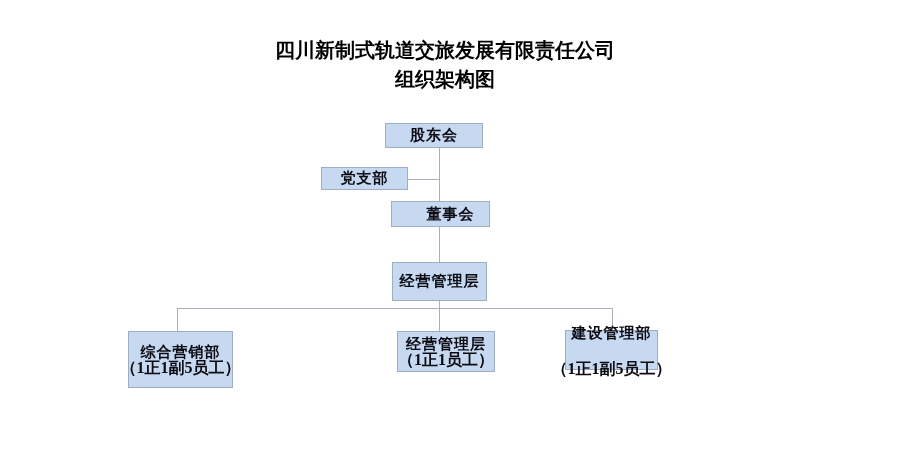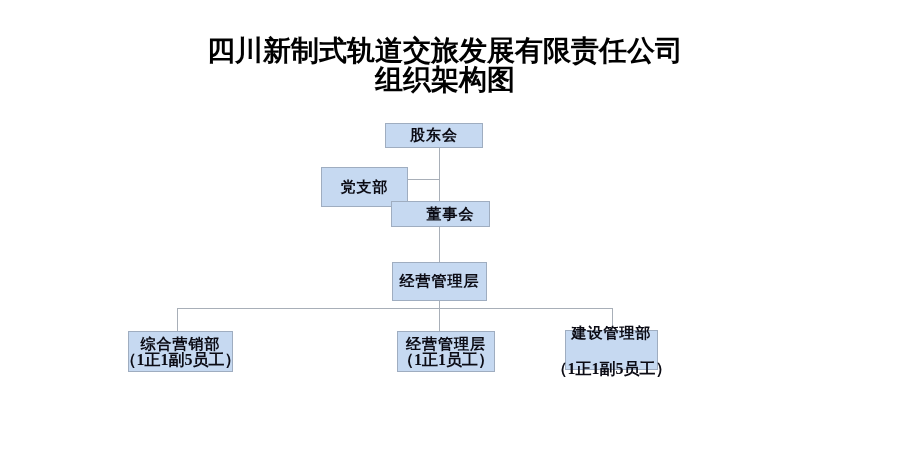--- a/index.html
+++ b/index.html
@@ -16,21 +16,21 @@
     overflow: hidden;
   }
   .title {
     position: absolute;
     left: 0;
     top: 36px;
     width: 890px;
     text-align: center;
     color: #000000;
     font-weight: bold;
-    font-size: 28px;
+    font-size: 20px;
     line-height: 29px;
     font-family: "DejaVu Sans", "Liberation Sans", sans-serif;
   }
   .org-box {
     position: absolute;
     box-sizing: border-box;
     background: #c6d9f1;
     border: 1px solid #9fadc0;
     color: #0b0b14;
     font-weight: bold;
@@ -46,24 +46,24 @@
     line-height: 17px;
     letter-spacing: 1px;
     white-space: nowrap;
   }
   .org-box .sub {
     font-size: 16px;
     line-height: 14px;
     white-space: nowrap;
   }
   .box-shareholders { left: 385px; top: 123px; width: 98px;  height: 25px; text-align: center; }
-  .box-party        { left: 321px; top: 167px; width: 87px;  height: 40px; }
+  .box-party        { left: 321px; top: 167px; width: 87px;  height: 23px; }
   .box-board        { left: 391px; top: 201px; width: 99px;  height: 26px; padding-left: 20px; }
   .box-management   { left: 392px; top: 262px; width: 95px;  height: 39px; }
-  .box-marketing    { left: 128px; top: 331px; width: 105px; height: 41px; }
+  .box-marketing    { left: 128px; top: 331px; width: 105px; height: 57px; }
   .box-finance      { left: 397px; top: 331px; width: 98px;  height: 41px; }
   .box-construction { left: 565px; top: 330px; width: 93px;  height: 40px; gap: 20px; }
 
   .line {
     position: absolute;
     background: #a8afb8;
   }
   .vline { width: 1px; }
   .hline { height: 1px; }
 

